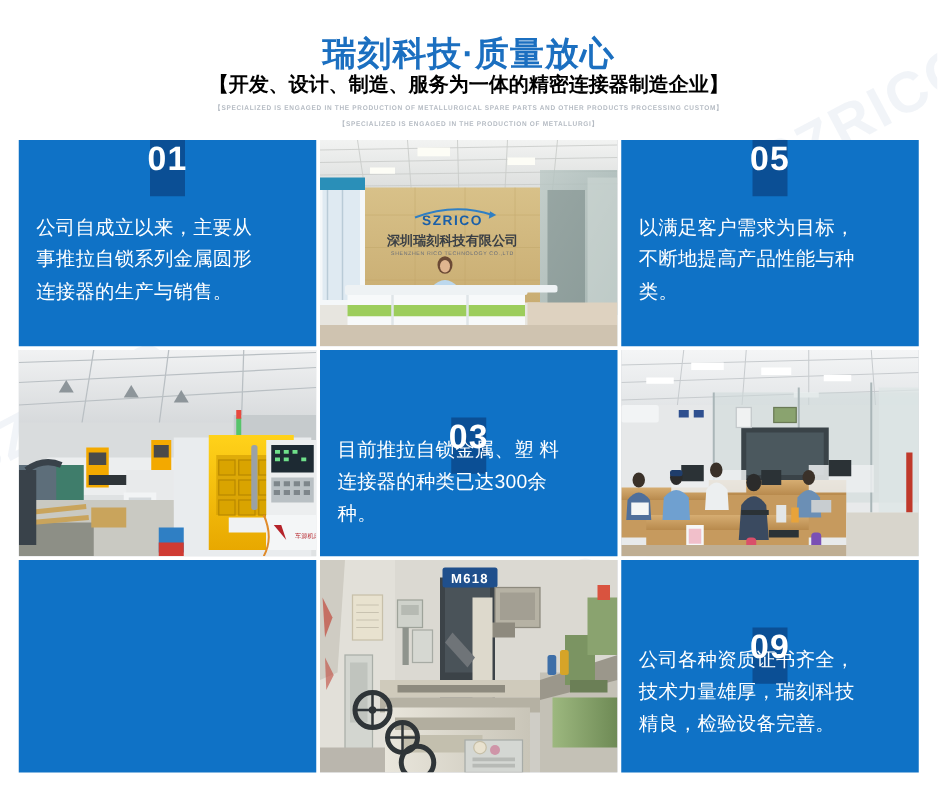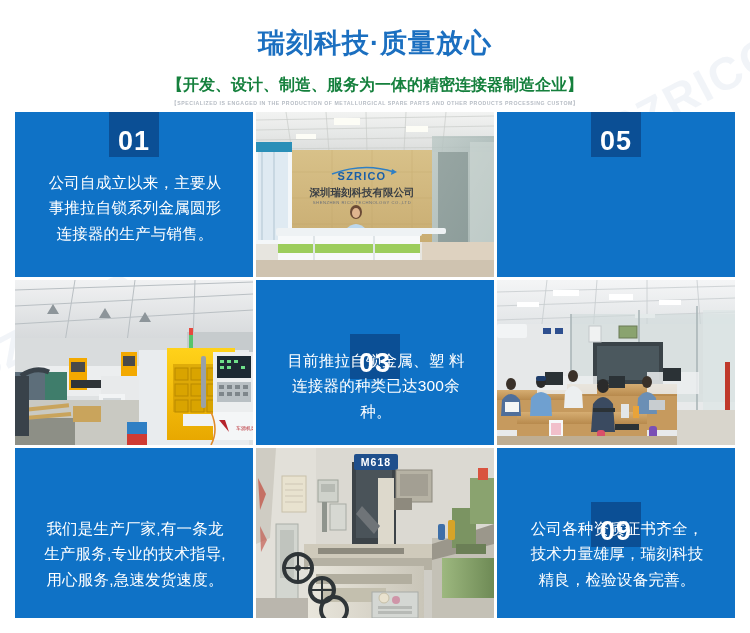--- a/index.html
+++ b/index.html
@@ -29,22 +29,22 @@
   .wm3 { top: 470px; left: 330px; font-size: 40px; }
 
   
   .header { padding-top: 27px; text-align: center; position: relative; z-index: 10; }
   .title-cn {
     font-size: 27px; font-weight: bold; color: #1b6fc0;
     letter-spacing: 1px; line-height: 1.2;
     font-family: "Liberation Sans", "DejaVu Sans", sans-serif;
   }
   .subtitle-cn {
-    margin-top: 16px;
-    font-size: 16px; font-weight: bold; color: #15803d;
+    margin-top: 0;
+    font-size: 16px; font-weight: bold; color: #000000;
     letter-spacing: 0px; line-height: 1.25;
   }
   .sub-en {
     margin-top: 4px;
     font-size: 5.2px; color: #b6bcc4; letter-spacing: .55px;
     line-height: 1.75; font-weight: bold;
     transform: scaleY(1.05);
   }
 
   
@@ -57,36 +57,35 @@
     grid-template-rows: 165px 165px 170px;
     gap: 3px;
     z-index: 10;
   }
   .cell { position: relative; overflow: hidden; }
 
   
   .cell-text { background: #0f72c6; padding: 0; }
   .badge {
     position: absolute; top: 0; left: 50%; transform: translateX(-50%);
-    width: 50px; height: 45px;
+    width: 28px; height: 45px;
     background: #0b4f95;
-    display: flex; align-items: flex-end; justify-content: center;
+    display: flex; align-items: flex-start; justify-content: center;
   }
   .badge span {
     color: #ffffff; font-size: 27px; font-weight: bold;
     letter-spacing: 1px;
     font-family: "Liberation Sans", sans-serif;
   }
   .cell-body {
     position: absolute; left: 14px; right: 12px; top: 58px;
     color: #ffffff; font-size: 15.5px; line-height: 1.63;
     font-weight: normal; letter-spacing: .2px;
     font-family: "Liberation Sans", "DejaVu Sans", sans-serif;
     white-space: pre-line;
-    text-align: center;
   }
   .badge-row2 { top: 12px; margin-top: 42px; }
   .body-row2  { top: 68px; }
 
   
   .photo { background: #cfd4d8; }
   .photo svg { display: block; width: 100%; height: 100%; }
 
   
   .cell-overlay { background: #0f72c6; }
@@ -193,20 +192,23 @@
 
         <rect x="0" y="148" width="238" height="17" fill="#cfc3b0"></rect>
         <rect x="166" y="130" width="72" height="18" fill="#ded2c0"></rect>
       </svg>
     </div>
 
     <div class="cell cell-text">
       <div class="badge">
         <span>05</span>
       </div>
+      <div class="cell-body">以满足客户需求为目标，
+不断地提高产品性能与种
+类。</div>
     </div>
 
     <div class="cell photo">
       <svg viewBox="0 0 238 165" preserveAspectRatio="none">
         <defs>
           <linearGradient id="shopCeil" x1="0" y1="0" x2="0" y2="1">
             <stop offset="0" stop-color="#f1f2f3"></stop>
               <stop offset="1" stop-color="#d5d8da"></stop>
           </linearGradient>
           <linearGradient id="yellowM" x1="0" y1="0" x2="0" y2="1">
@@ -412,23 +414,20 @@
           <rect x="100" y="150" width="8" height="14" rx="3" fill="#d94f6a"></rect>
           <rect x="152" y="146" width="8" height="14" rx="3" fill="#7a4fb5"></rect>
         </g>
 
         <rect x="180" y="130" width="58" height="35" fill="#d8d5cc"></rect>
         <rect x="0" y="156" width="180" height="9" fill="#bfae93"></rect>
       </svg>
     </div>
 
     <div class="cell cell-text">
-      <div class="cell-body body-row2">我们是生产厂家,有一条龙
-生产服务,专业的技术指导,
-用心服务,急速发货速度。</div>
     </div>
 
     <div class="cell photo">
       <svg viewBox="0 0 238 170" preserveAspectRatio="none">
         <defs>
           <linearGradient id="machBody" x1="0" y1="0" x2="1" y2="0">
             <stop offset="0" stop-color="#e9e6dc"></stop>
               <stop offset="1" stop-color="#c9c5b8"></stop>
           </linearGradient>
           <linearGradient id="greenM" x1="0" y1="0" x2="1" y2="0">

